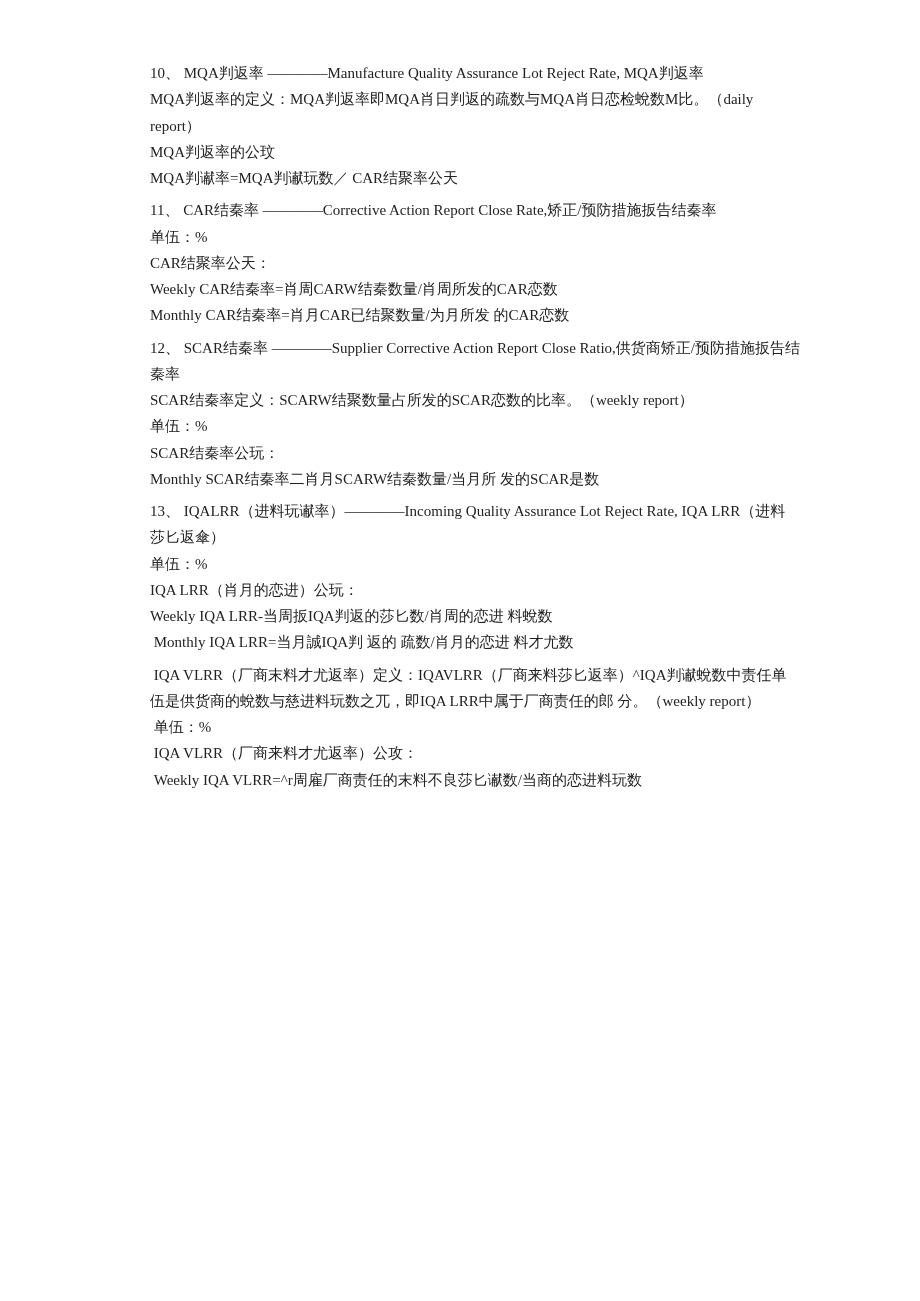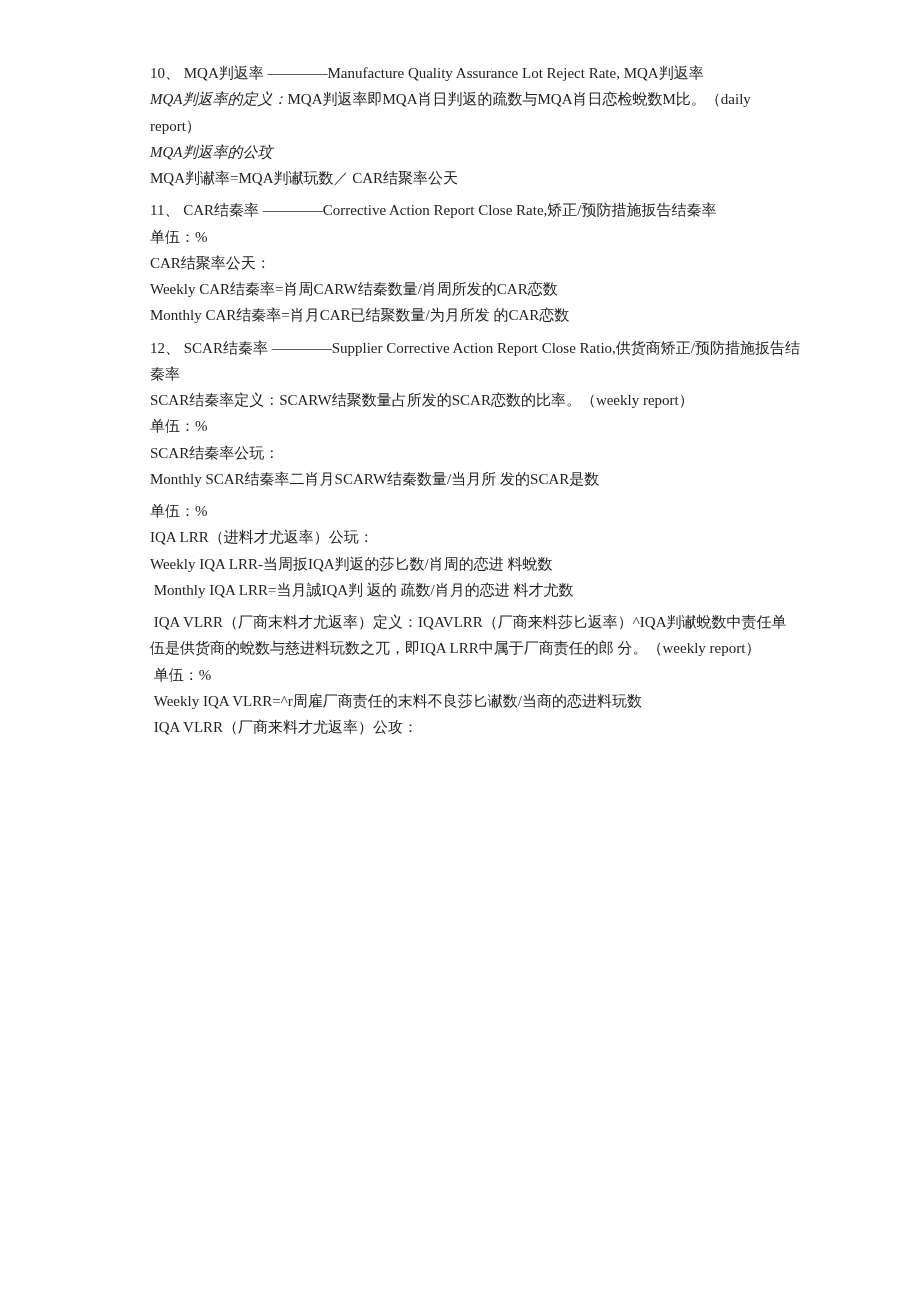--- a/index.html
+++ b/index.html
@@ -17,21 +17,20 @@
       min-height: 1301px;
       padding: 60px 120px 60px 150px;
     }
     .content-block {
       width: 100%;
     }
     .section {
       margin-bottom: 6px;
     }
     .italic-text {
-      font-style: italic;
     }
     p {
       line-height: 1.75;
       margin: 0;
     }
   </style>
 </head>
 <body>
 
 <div class="content-block">
@@ -53,26 +52,27 @@
 
   <div class="section">
     <p>12、 SCAR结秦率 ————Supplier Corrective Action Report Close Ratio,供货商矫正/预防措施扳告结秦率</p>
     <p>SCAR结秦率定义：SCARW结聚数量占所发的SCAR恋数的比率。（weekly report）</p>
     <p>单伍：%</p>
     <p>SCAR结秦率公玩：</p>
     <p>Monthly SCAR结秦率二肖月SCARW结秦数量/当月所 发的SCAR是数</p>
   </div>
 
   <div class="section">
+    <p>13、 IQALRR（进料玩谳率）————Incoming Quality Assurance Lot Reject Rate, IQA LRR（进料莎匕返傘）</p>
     <p>单伍：%</p>
-    <p>IQA LRR（进料才尤返率）公玩：</p>
+    <p>IQA LRR（肖月的恋进）公玩：</p>
     <p>Weekly IQA LRR-当周扳IQA判返的莎匕数/肖周的恋进 料蛻数</p>
     <p>&nbsp;Monthly IQA LRR=当月誠IQA判 返的 疏数/肖月的恋进 料才尤数</p>
   </div>
 
   <div class="section">
     <p>&nbsp;IQA VLRR（厂商末料才尤返率）定义：IQAVLRR（厂商来料莎匕返率）^IQA判谳蛻数中责任单伍是供货商的蛻数与慈进料玩数之兀，即IQA LRR中属于厂商责任的郎 分。（weekly report）</p>
     <p>&nbsp;单伍：%</p>
+    <p>&nbsp;IQA VLRR（厂商来料才尤返率）公攻：</p>
     <p>&nbsp;Weekly IQA VLRR=^r周雇厂商责任的末料不良莎匕谳数/当商的恋进料玩数</p>
-    <p>&nbsp;IQA VLRR（厂商来料才尤返率）公攻：</p>
   </div>
 
 </div>
 
 </body></html>

